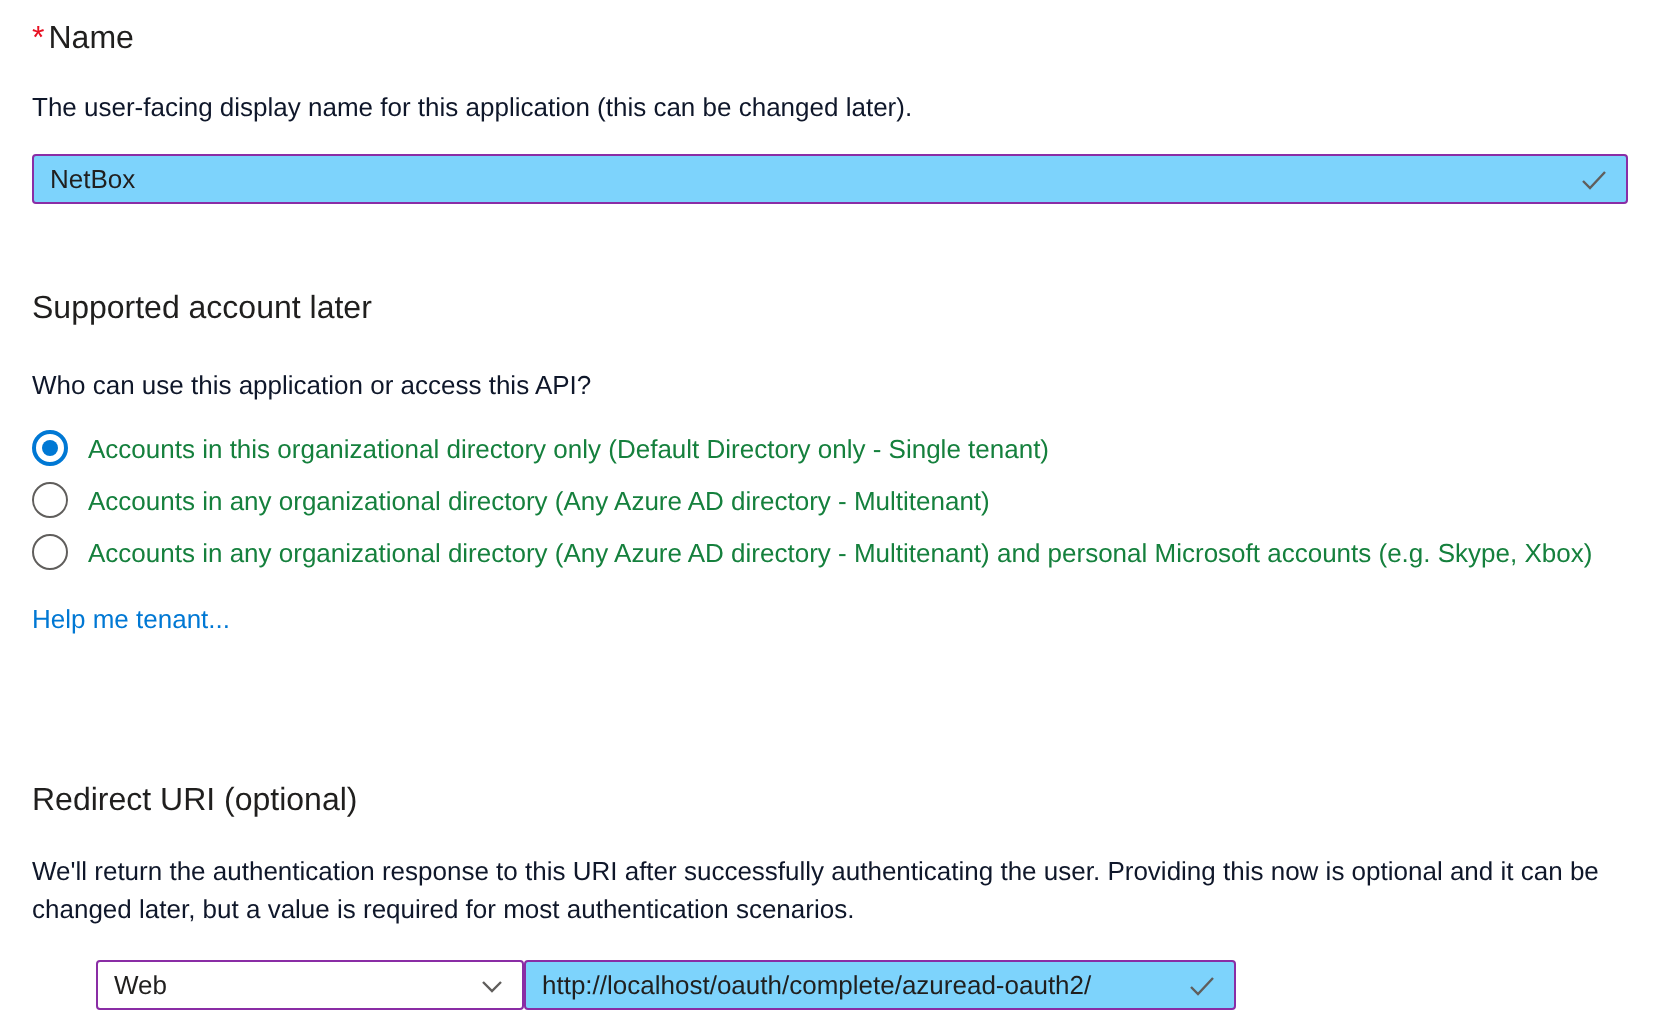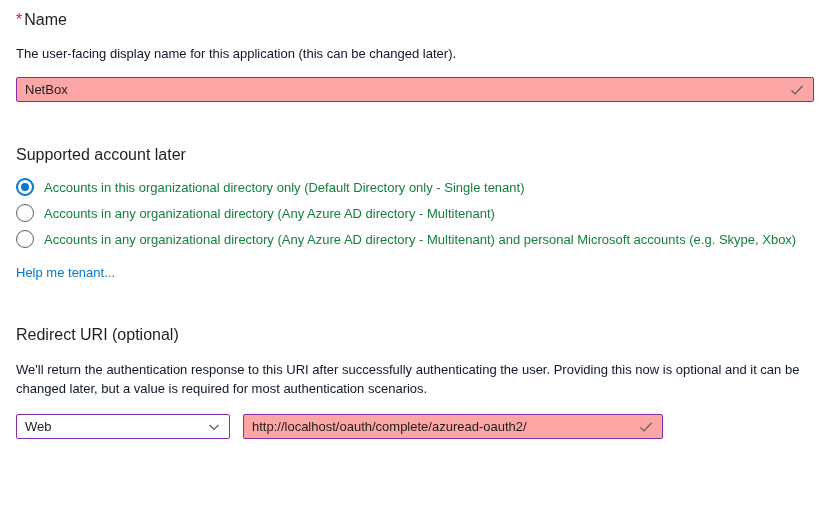--- a/index.html
+++ b/index.html
@@ -29,21 +29,21 @@
     line-height: 19px;
     color: #0f172a;
     margin: 0;
   }
   .name-desc { margin-top: 14px; }
 
   .textbox {
     height: 25px;
     border: 1px solid #8a2da5;
     border-radius: 2px;
-    background: #fca5a5;
+    background: #7dd3fc;
     display: flex;
     align-items: center;
     padding: 0 8px;
   }
   .textbox input {
     border: none;
     outline: none;
     flex: 1 1 auto;
     font-family: "Liberation Sans", sans-serif;
     font-size: 13px;
@@ -97,48 +97,48 @@
 
   .help-link {
     display: inline-block;
     margin-top: 13px;
     font-size: 13px;
     color: #0078d4;
     text-decoration: none;
     cursor: pointer;
   }
 
-  .redirect-title { margin-top: 44px; }
+  .redirect-title { margin-top: 72px; }
   .redirect-desc { margin-top: 15px; width: 802px; }
 
   .uri-row {
     margin-top: 16px;
     display: flex;
     align-items: center;
-    gap: 13px;
+    margin-left: 32px;
   }
   .platform-select {
     width: 214px;
     height: 25px;
     border: 1px solid #8a2da5;
     border-radius: 2px;
     display: flex;
     align-items: center;
     padding: 0 8px;
     cursor: pointer;
     background: #fff;
   }
   .platform-select .select-value {
     flex: 1 1 auto;
     font-size: 13px;
     color: #201f1e;
   }
   .chevron-icon { flex: 0 0 auto; width: 14px; height: 14px; }
   .chevron-icon svg { display: block; }
-  .uri-input-wrap { width: 420px; }
+  .uri-input-wrap { width: 356px; }
 </style>
 </head>
 <body>
 
 <div class="page">
 
   
   <h2 class="section-title name-title"><span class="required-marker">*</span><span>Name</span></h2>
 
   <p class="field-desc name-desc">The user-facing display name for this application (this can be changed later).</p>
@@ -148,20 +148,21 @@
     <span class="check-icon">
       <svg width="16" height="16" viewBox="0 0 16 16">
         <path d="M2.5 8.5 L6 12 L13.5 4" fill="none" stroke="#605e5c" stroke-width="1.2"></path>
       </svg>
     </span>
   </div>
 
   
   <h2 class="section-title account-title">Supported account later</h2>
 
+  <p class="field-desc question">Who can use this application or access this API?</p>
 
   <div class="radio-group">
     <div class="radio-row checked">
       <span class="radio-circle">
           <span class="radio-dot"></span>
         </span>
       <span class="radio-label">Accounts in this organizational directory only (Default Directory only - Single tenant)</span>
     </div>
     <div class="radio-row">
       <span class="radio-circle">

